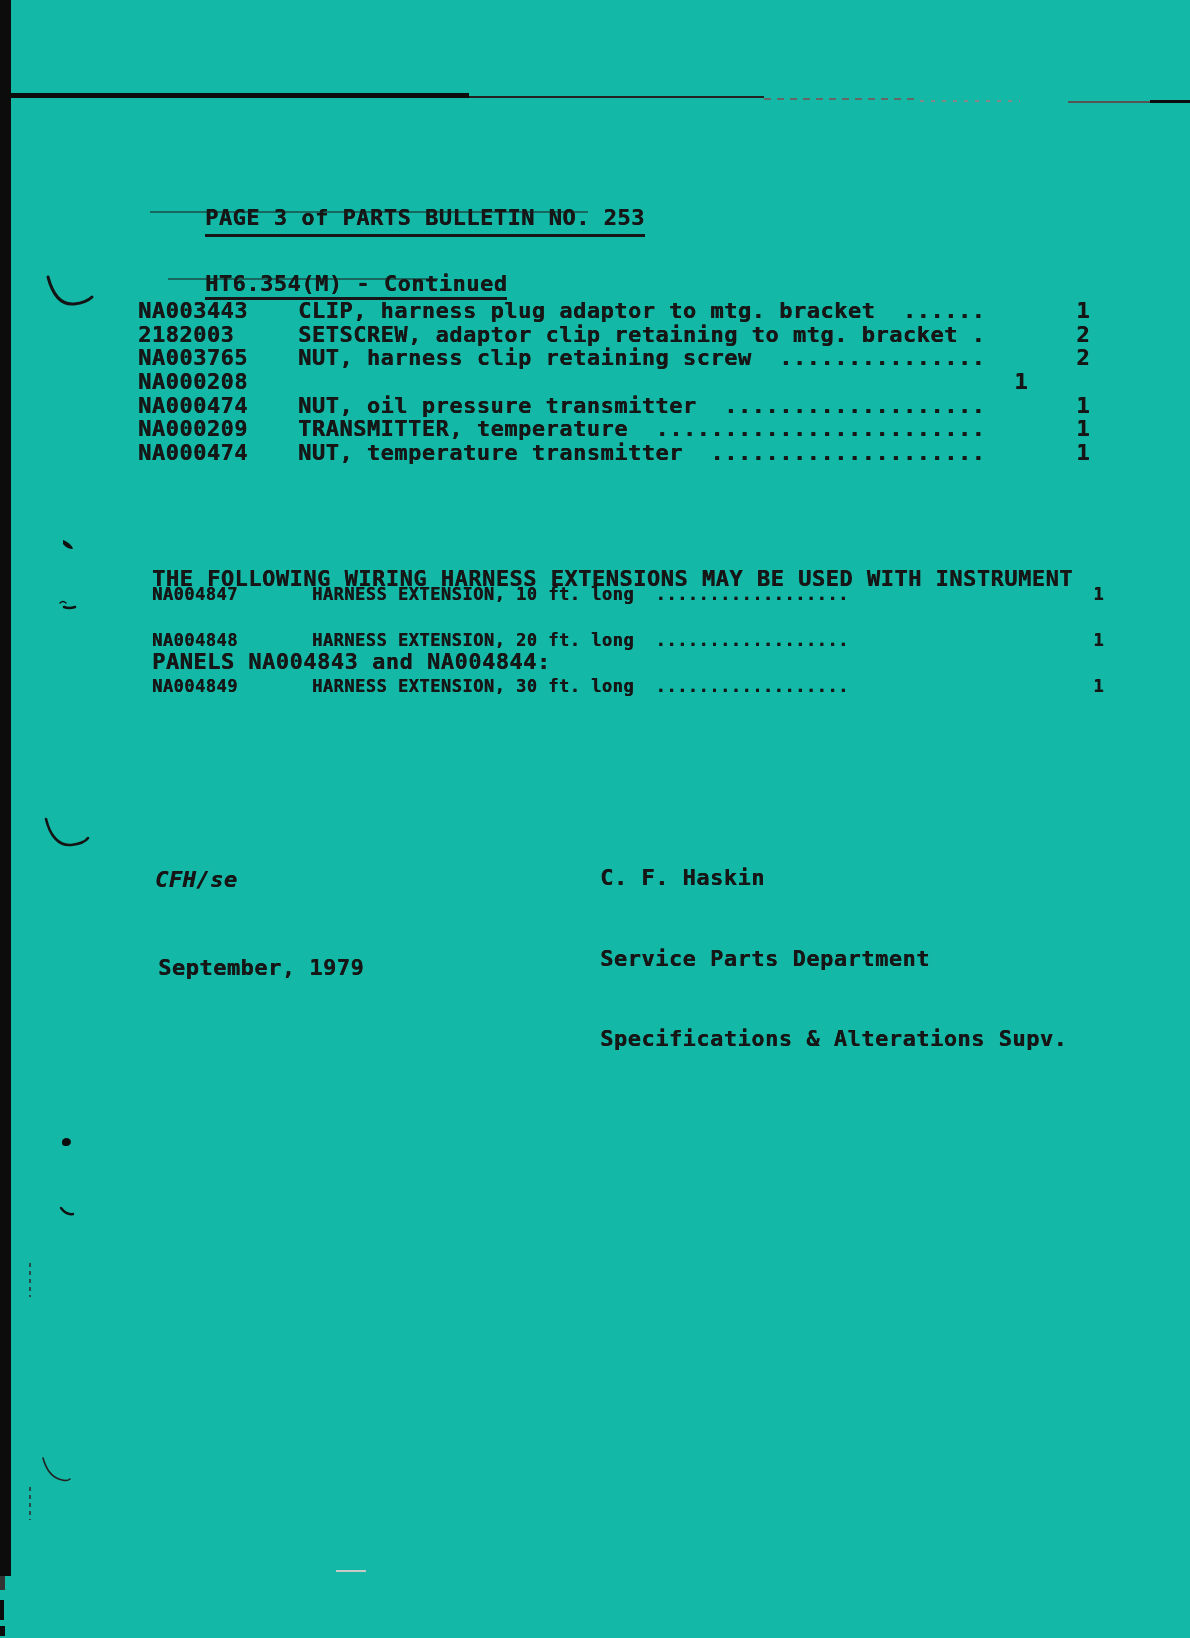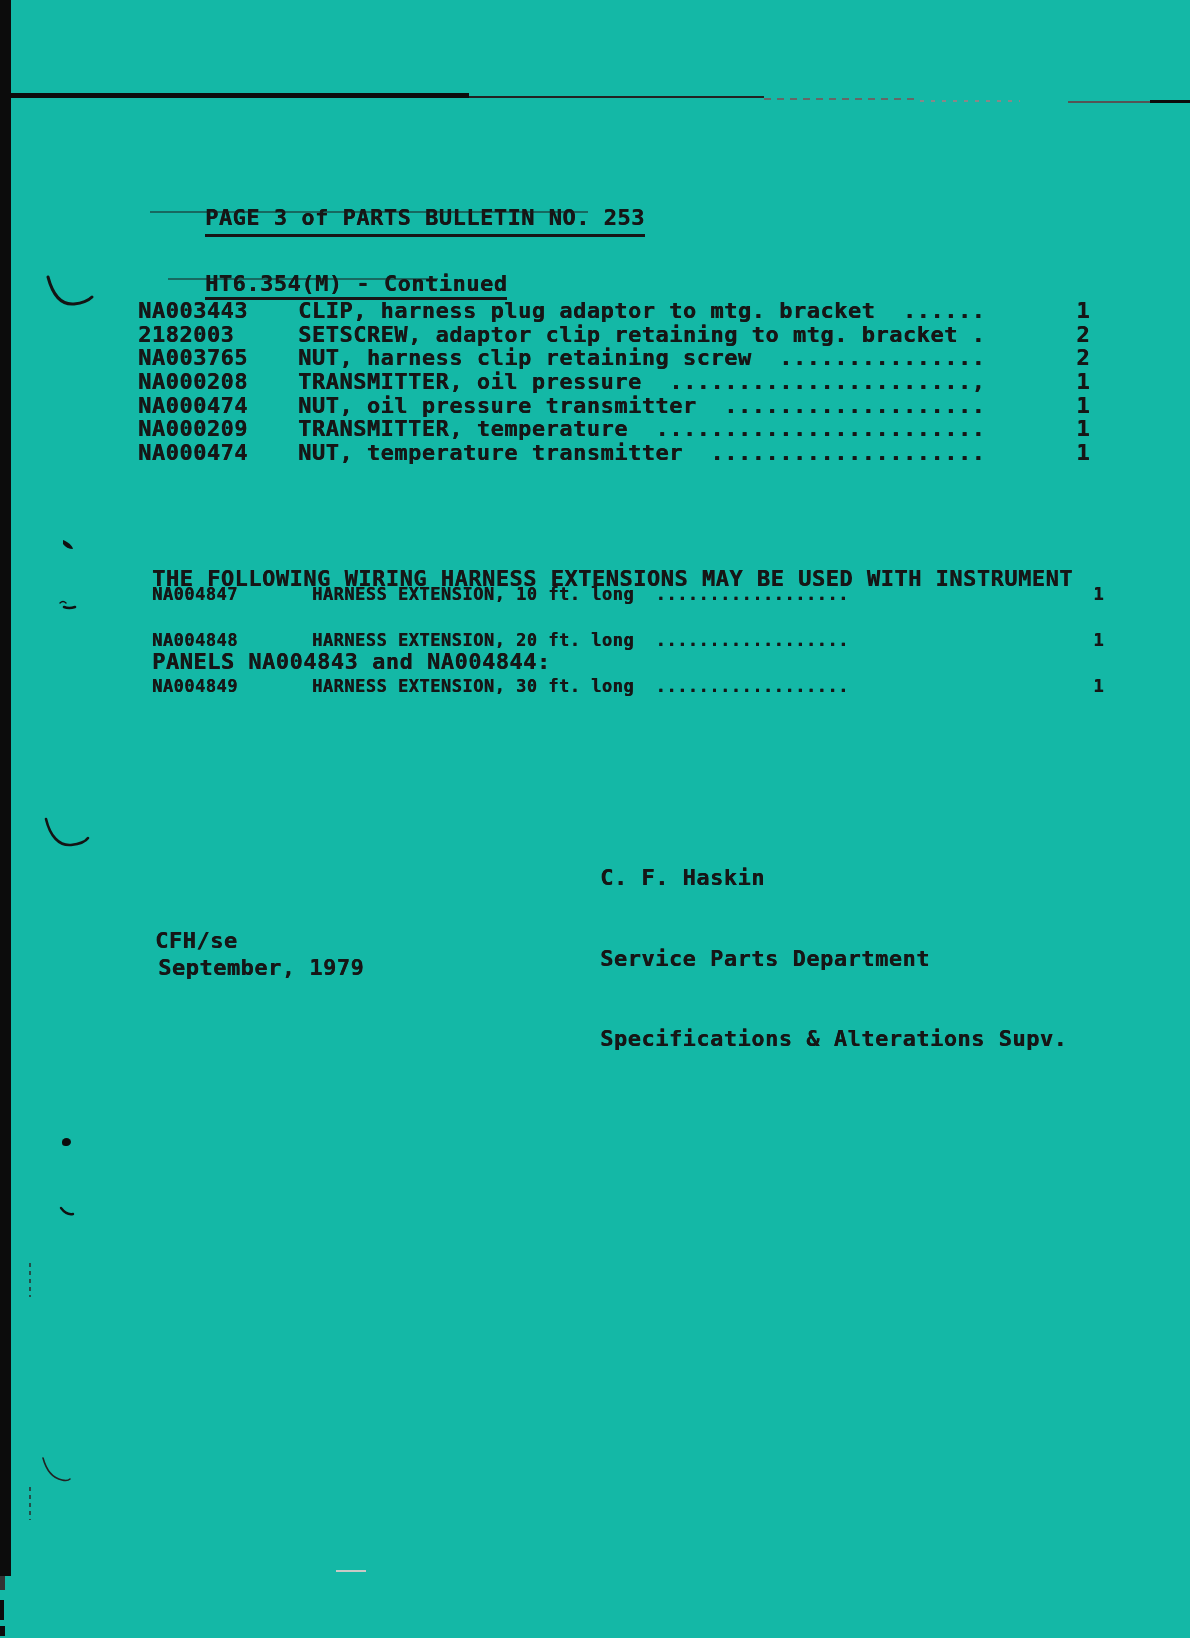--- a/index.html
+++ b/index.html
@@ -128,21 +128,20 @@
       <span><span>SETSCREW, adaptor clip retaining to mtg. bracket</span><span> .</span></span>
       <span class="qty">2</span>
     </div>
     <div class="prow">
       <span>NA003765</span>
       <span><span>NUT, harness clip retaining screw</span><span>  ...............</span></span>
       <span class="qty">2</span>
     </div>
     <div class="prow">
       <span>NA000208</span>
-      <span><span>TRANSMITTER, oil pressure</span><span>  ......................,</span></span>
       <span class="qty">1</span>
     </div>
     <div class="prow">
       <span>NA000474</span>
       <span><span>NUT, oil pressure transmitter</span><span>  ...................</span></span>
       <span class="qty">1</span>
     </div>
     <div class="prow">
       <span>NA000209</span>
       <span><span>TRANSMITTER, temperature</span><span>  ........................</span></span>
@@ -177,16 +176,16 @@
       <span class="qty">1</span>
     </div>
   </div>
 
   <div class="tw sig">
     <div>C. F. Haskin</div>
     <div>Service Parts Department</div>
     <div>Specifications &amp; Alterations Supv.</div>
   </div>
 
-  <div class="tw" style="left:155px;top:928px;">CFH/se</div>
+  <div class="tw" style="left:155px;top:867px;font-style:italic;">CFH/se</div>
   <div class="tw" style="left:158px;top:955px;">September, 1979</div>
 
 </div>
 
 </body></html>

